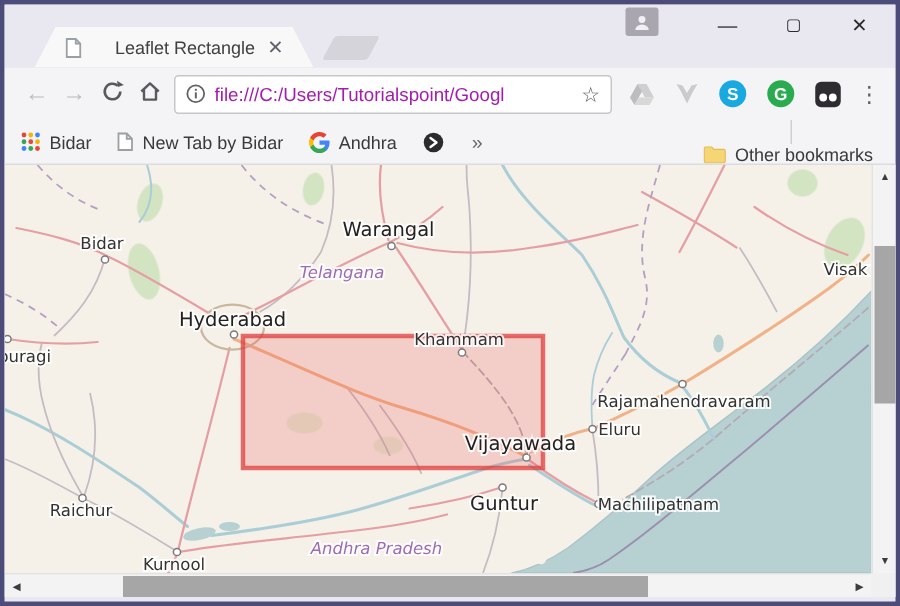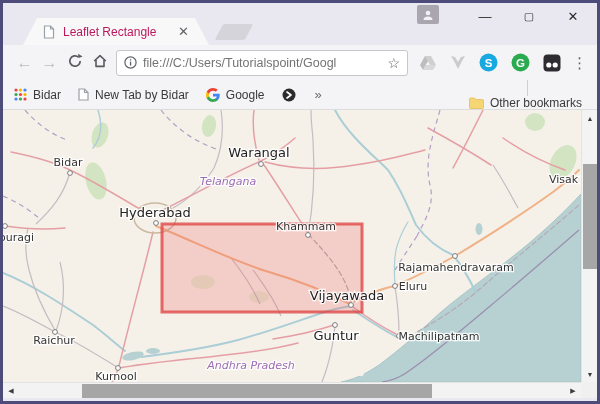--- a/index.html
+++ b/index.html
@@ -5,39 +5,39 @@
   * { margin:0; padding:0; box-sizing:border-box; }
   html,body { font-family:"Liberation Sans", sans-serif; background:#fff; }
   .window { position:relative; width:600px; height:404px; border:3px solid #4d4b7a;
             background:#e9e7ef; overflow:hidden; }
 
   
   .titlebar { position:relative; height:42px; background:#e9e7ef; }
   .tab { position:absolute; left:20px; bottom:0; width:186px; height:27px; background:#f8f8f9;
          clip-path:polygon(0 100%, 14px 0, calc(100% - 14px) 0, 100% 100%);
          display:flex; align-items:center; padding:0 20px; gap:8px; }
-  .tab-title { font-size:12px; color:#be185d; white-space:nowrap; overflow:hidden; flex:1; }
+  .tab-title { font-size:12px; color:#404040; white-space:nowrap; overflow:hidden; flex:1;text-align:right; }
   .tab-close { font-size:13px; color:#5f6368; cursor:pointer; }
   .newtab-btn { position:absolute; left:216px; bottom:5px; width:30px; height:16px;
                 background:#d5d4da; transform:skewX(-28deg); border-radius:2px; }
   .win-controls { position:absolute; top:0; right:2px; display:flex; align-items:flex-start; }
   .profile-btn { width:22px; height:19px; margin:2px 24px 0 0; background:#a9a6af; border-radius:2px;
                  display:flex; align-items:center; justify-content:center; }
   .win-btn { width:44px; height:27px; display:flex; align-items:center; justify-content:center;
              font-size:13px; color:#2b2b2b; }
   .win-btn.max { font-size:11px; }
 
   
   .toolbar { height:35px; background:#f4f3f5; display:flex; align-items:center; padding:0 9px; }
   .nav-btn { width:25px; text-align:center; font-size:16px; line-height:1; }
   .nav-btn.disabled { color:#bcbcc1; }
   .nav-btn.active { color:#5a5a5e; }
   .omnibox { width:292px; height:26px; background:#fff; border:1px solid #c7c7ca; border-radius:3px;
              display:flex; align-items:center; padding:0 7px; gap:6px; margin-left:4px; }
-  .url-text { flex:1; font-size:12.5px; color:#737373; white-space:nowrap; overflow:hidden; }
+  .url-text { flex:1; font-size:12.5px; color:#a21caf; white-space:nowrap; overflow:hidden; }
   .star { font-size:14px; color:#55585c; }
   .ext-row { display:flex; align-items:center; margin-left:11px; gap:13px; }
   .menu-dots { font-size:15px; color:#5f6368; margin-left:11px; letter-spacing:0; }
 
   
   .bookmarks { height:30px; background:#f4f3f5; border-bottom:1px solid #dcdcde;
                display:flex; align-items:center; padding:0 11px; font-size:12px; color:#3a3a3a; }
   .bm-item { display:flex; align-items:center; gap:6px; margin-right:17px; white-space:nowrap; }
   .bm-sep { width:1px; height:16px; background:#cfcfd2; margin:0 10px; }
   .bm-overflow { color:#6a6a6e; font-size:13px; margin-left:2px; }
@@ -163,21 +163,21 @@
       </svg>
       <span>New Tab by Bidar</span>
     </div>
     <div class="bm-item">
       <svg width="14" height="14" viewBox="0 0 24 24">
         <path fill="#4285F4" d="M23.5 12.27c0-.85-.08-1.66-.22-2.45H12v4.64h6.46c-.28 1.5-1.13 2.77-2.4 3.62v3h3.88c2.27-2.1 3.56-5.17 3.56-8.81z"></path>
         <path fill="#34A853" d="M12 24c3.24 0 5.96-1.08 7.94-2.92l-3.88-3c-1.08.72-2.45 1.15-4.06 1.15-3.13 0-5.78-2.11-6.73-4.96H1.26v3.09C3.23 21.3 7.31 24 12 24z"></path>
         <path fill="#FBBC05" d="M5.27 14.27A7.2 7.2 0 0 1 4.9 12c0-.79.14-1.56.37-2.27V6.64H1.26A11.97 11.97 0 0 0 0 12c0 1.94.46 3.77 1.26 5.36l4.01-3.09z"></path>
         <path fill="#EA4335" d="M12 4.77c1.76 0 3.34.61 4.58 1.8l3.44-3.44C17.95 1.19 15.24 0 12 0 7.31 0 3.23 2.7 1.26 6.64l4.01 3.09C6.22 6.88 8.87 4.77 12 4.77z"></path>
       </svg>
-      <span>Google</span>
+      <span>Andhra</span>
     </div>
     <div class="bm-item">
       <svg width="14" height="14" viewBox="0 0 14 14">
         <circle cx="7" cy="7" r="6.5" fill="#2b2b2b"></circle>
         <path d="M5 4 L9 7 L5 10" fill="none" stroke="#fff" stroke-width="1.6" stroke-linecap="round" stroke-linejoin="round"></path>
       </svg>
     </div>
     <span class="bm-overflow">»</span>
     <div class="bm-right">
       <div class="bm-sep"></div>

